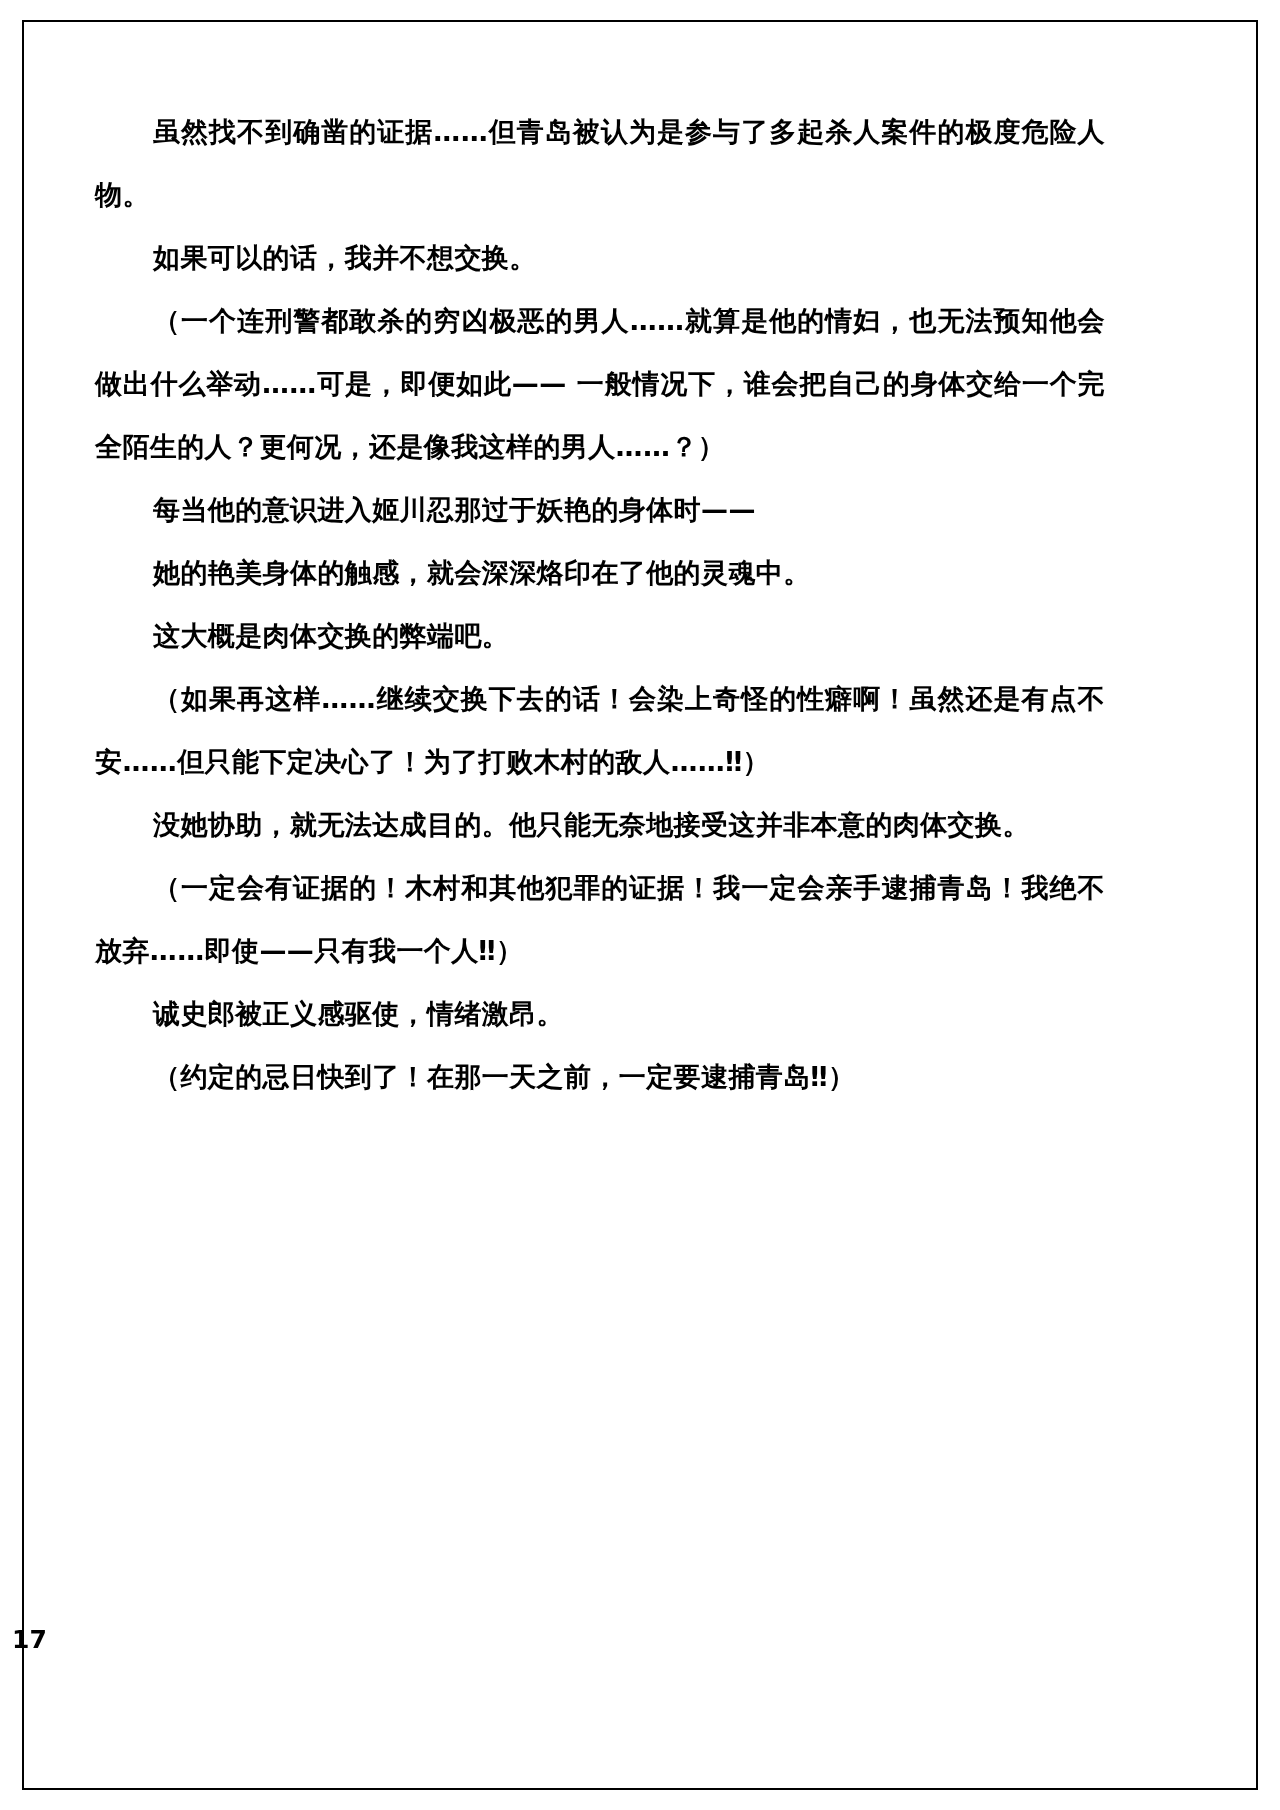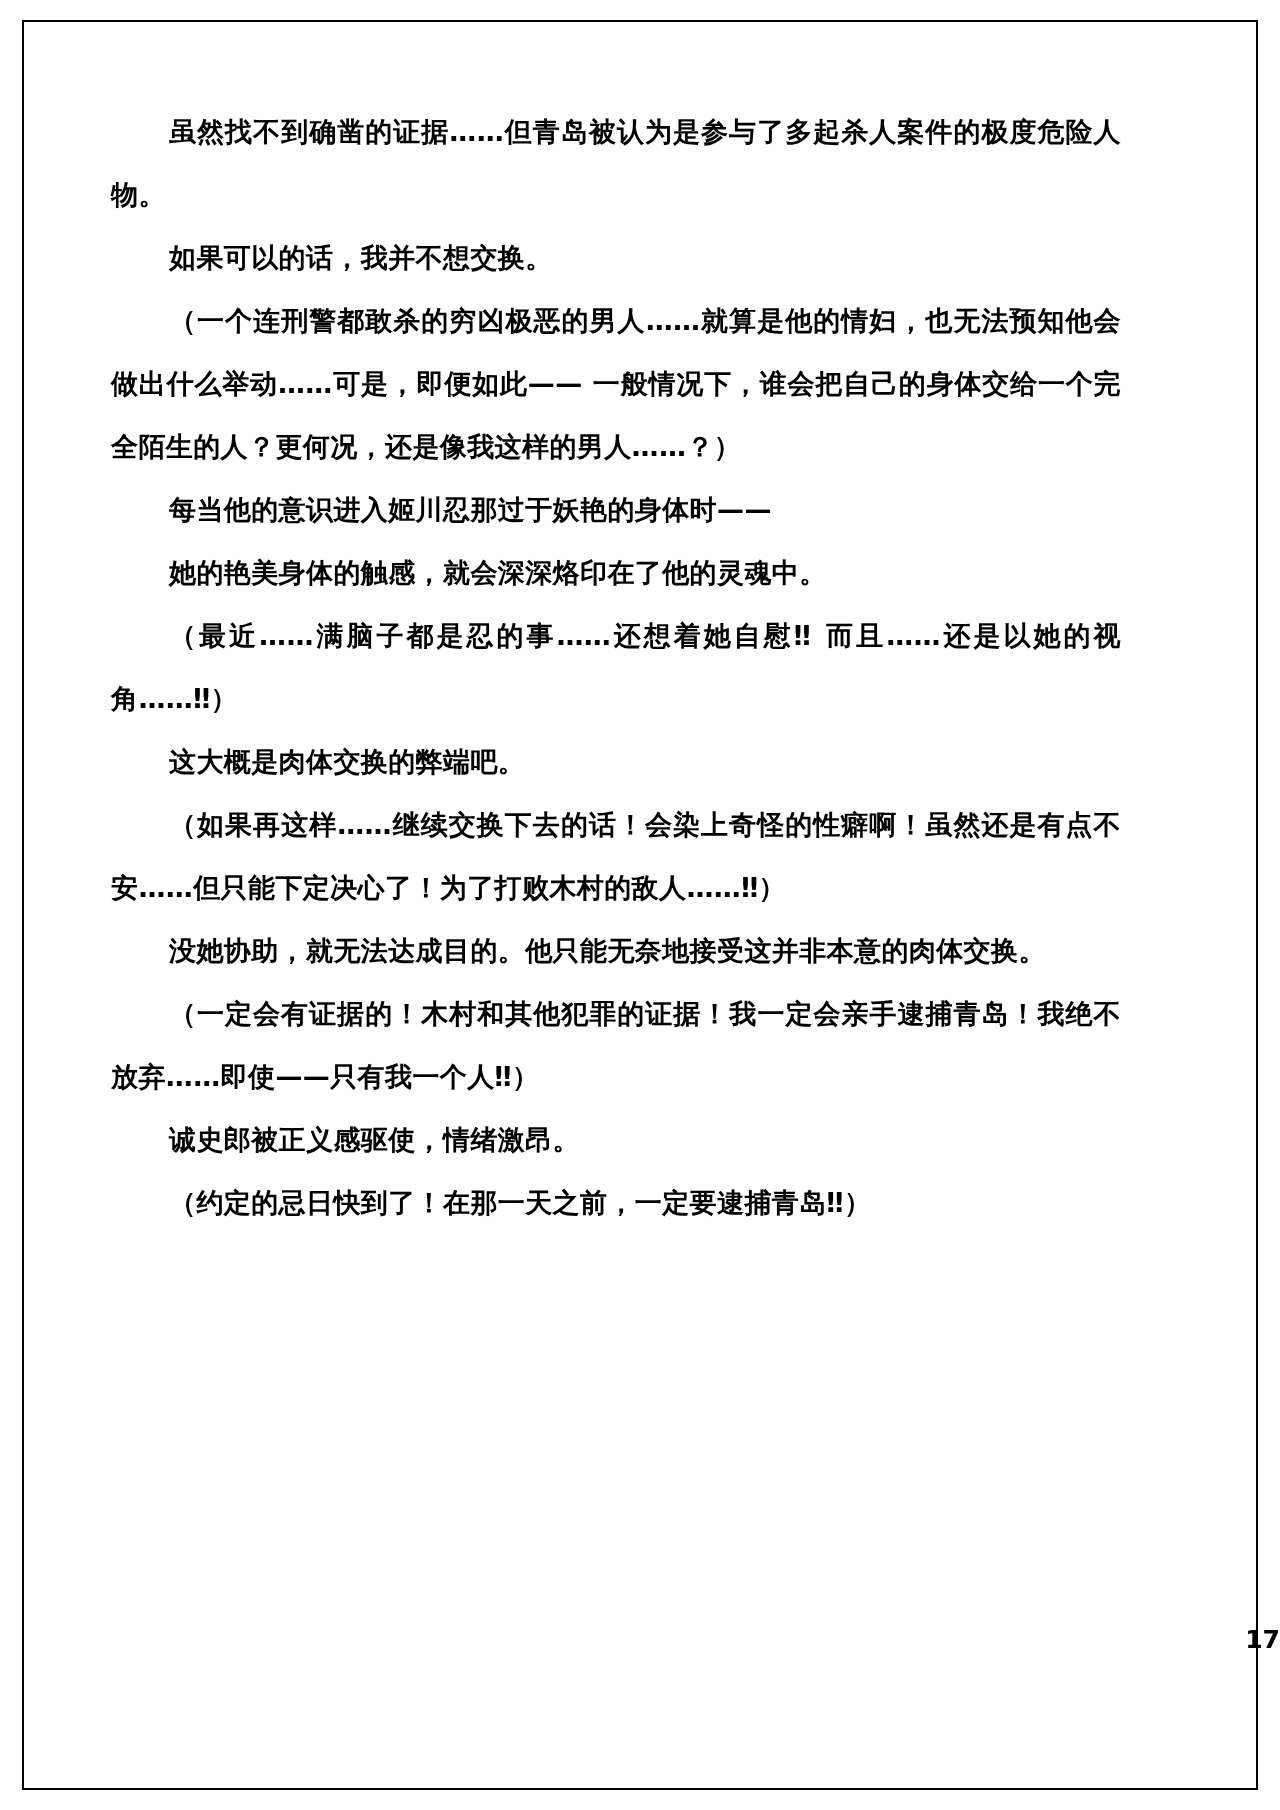--- a/index.html
+++ b/index.html
@@ -27,59 +27,57 @@
     height: 1770px;
     border: 2px solid #000000;
     box-sizing: border-box;
     pointer-events: none;
   }
   .content {
     position: absolute;
     left: 95px;
     top: 100px;
     width: 1010px;
-    margin-left: 16px;
   }
   p.para {
     margin: 0 0 0 0;
     font-family: "DejaVu Sans", "Liberation Sans", sans-serif;
     font-size: 27px;
     line-height: 63px;
     color: #000000;
     text-indent: 58px;
     letter-spacing: 0.4px;
     text-align: justify;
     text-justify: inter-character;
     font-weight: 600;
   }
   .page-number {
     position: absolute;
     left: 12px;
     right: 0;
     top: 1625px;
-    text-align: right;
+    text-align: left;
     font-family: "DejaVu Sans", "Liberation Sans", sans-serif;
     font-size: 25px;
     color: #000000;
     font-weight: 600;
   }
 </style>
 </head>
 <body>
 
 <div class="page">
   <div class="page-border"></div>
 
   <div class="content">
     <p class="para">虽然找不到确凿的证据……但青岛被认为是参与了多起杀人案件的极度危险人物。</p>
     <p class="para">如果可以的话，我并不想交换。</p>
     <p class="para">（一个连刑警都敢杀的穷凶极恶的男人……就算是他的情妇，也无法预知他会做出什么举动……可是，即便如此—— 一般情况下，谁会把自己的身体交给一个完全陌生的人？更何况，还是像我这样的男人……？）</p>
     <p class="para">每当他的意识进入姬川忍那过于妖艳的身体时——</p>
     <p class="para">她的艳美身体的触感，就会深深烙印在了他的灵魂中。</p>
-    <p class="para">（最近……满脑子都是忍的事……还想着她自慰‼ 而且……还是以她的视角……‼）</p>
     <p class="para">这大概是肉体交换的弊端吧。</p>
     <p class="para">（如果再这样……继续交换下去的话！会染上奇怪的性癖啊！虽然还是有点不安……但只能下定决心了！为了打败木村的敌人……‼）</p>
     <p class="para">没她协助，就无法达成目的。他只能无奈地接受这并非本意的肉体交换。</p>
     <p class="para">（一定会有证据的！木村和其他犯罪的证据！我一定会亲手逮捕青岛！我绝不放弃……即使——只有我一个人‼）</p>
     <p class="para">诚史郎被正义感驱使，情绪激昂。</p>
     <p class="para">（约定的忌日快到了！在那一天之前，一定要逮捕青岛‼）</p>
   </div>
 
   <div class="page-number">17</div>
 </div>

